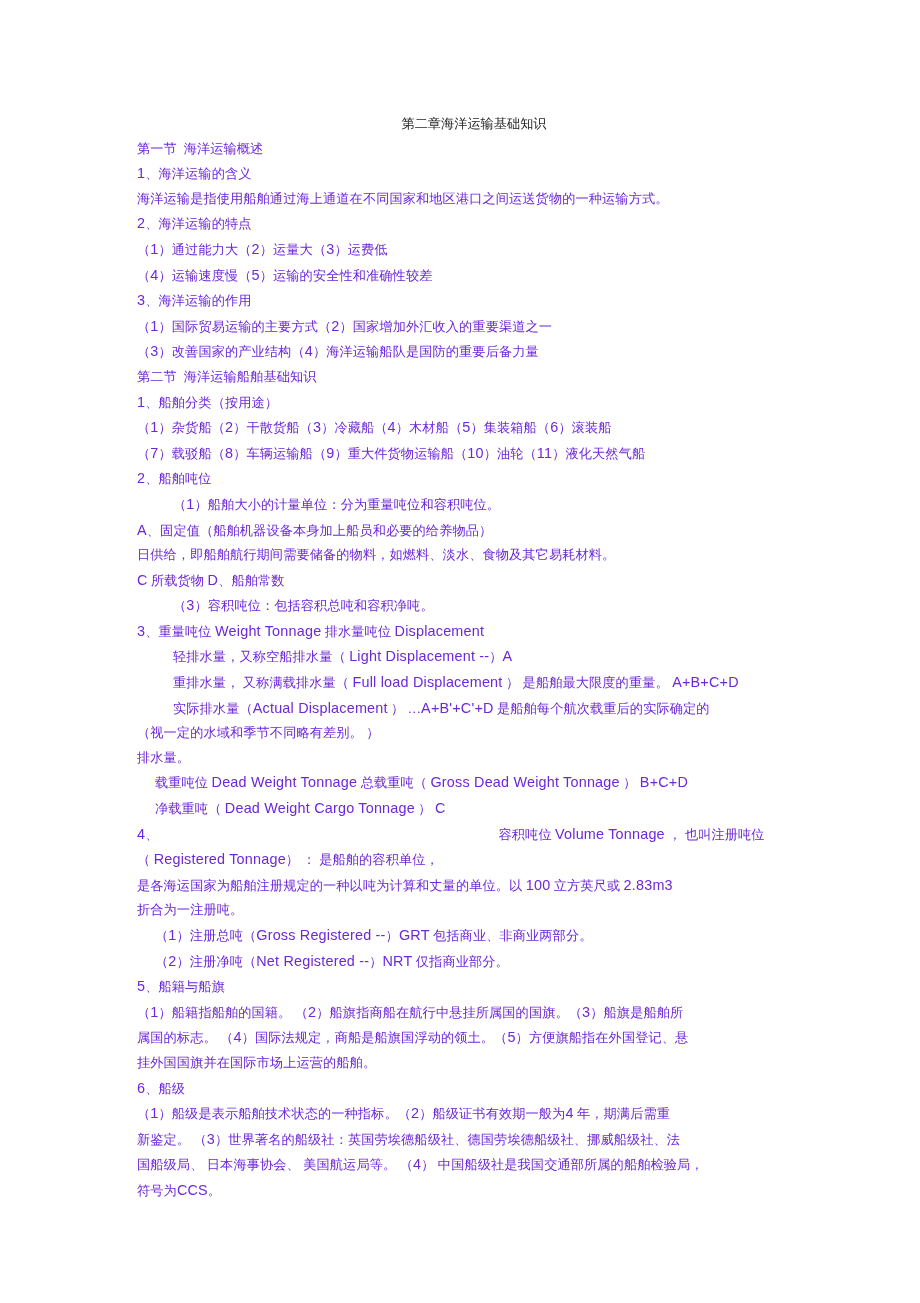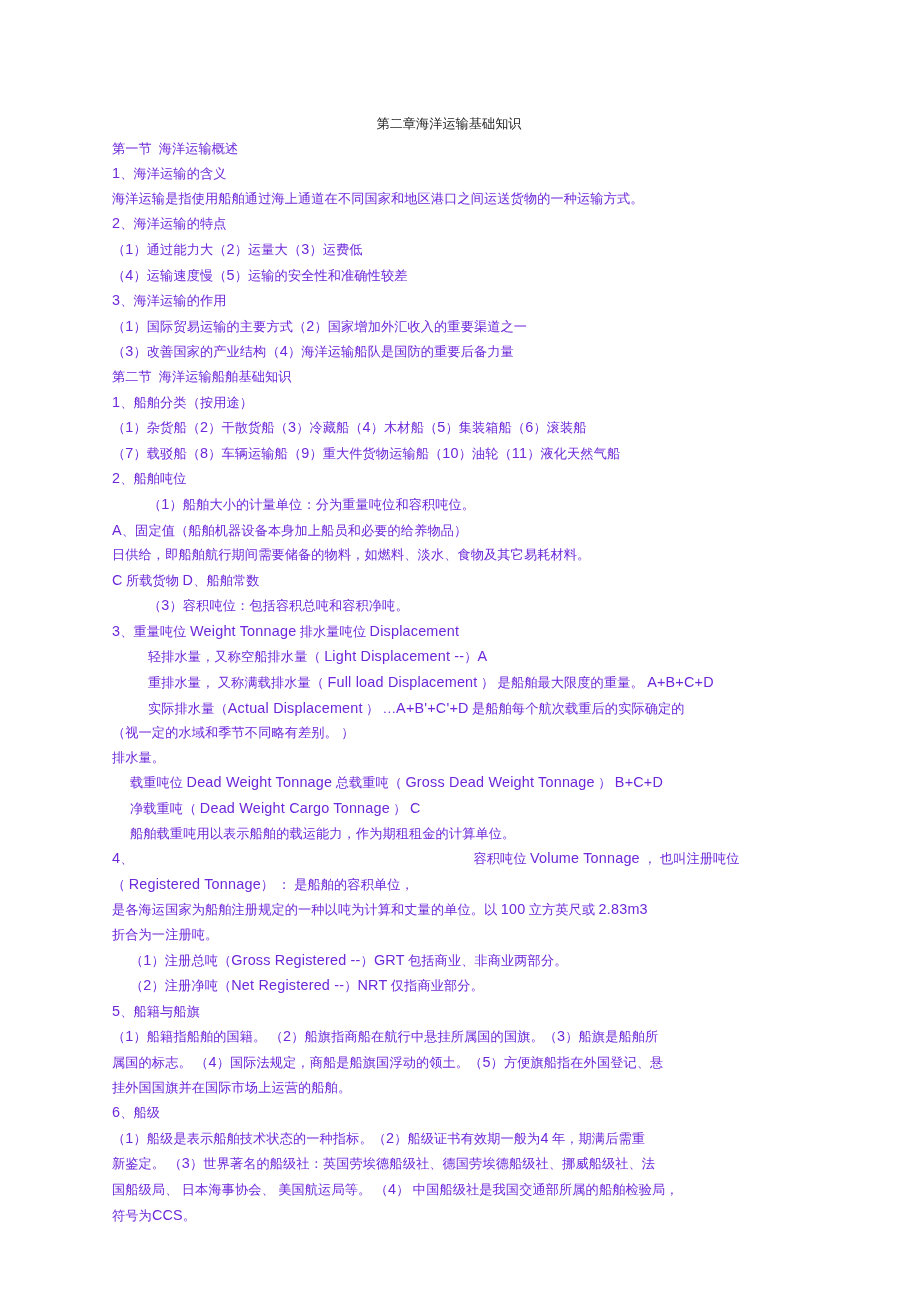--- a/index.html
+++ b/index.html
@@ -22,21 +22,21 @@
     position: absolute;
     left: 0;
     top: 0;
     width: 920px;
     height: 1303px;
     background: #ffffff;
   }
 
   .doc-body {
     position: absolute;
-    left: 112px;
+    left: 137px;
     top: 112px;
     width: 664px;
   }
 
   
   .ln {
     display: block;
     font-size: 13.2px;
     line-height: 24.6px;
     white-space: pre-wrap;
@@ -109,21 +109,20 @@
     <span class="ln"><span class="lat">C</span> 所载货物 <span class="lat">D</span>、船舶常数</span>
     <span class="ln ind-2">（<span class="lat">3</span>）容积吨位：包括容积总吨和容积净吨。</span>
     <span class="ln"><span class="lat">3</span>、重量吨位 <span class="lat">Weight Tonnage</span> 排水量吨位 <span class="lat">Displacement</span></span>
     <span class="ln ind-2">轻排水量，又称空船排水量（ <span class="lat">Light Displacement --</span>）<span class="lat">A</span></span>
     <span class="ln ind-2">重排水量， 又称满载排水量（ <span class="lat">Full load Displacement</span> ） 是船舶最大限度的重量。 <span class="lat">A+B+C+D</span></span>
     <span class="ln ind-2">实际排水量（<span class="lat">Actual Displacement</span> ） …<span class="lat">A+B'+C'+D</span> 是船舶每个航次载重后的实际确定的</span>
     <span class="ln">（视一定的水域和季节不同略有差别。 ）</span>
     <span class="ln">排水量。</span>
     <span class="ln ind-1">载重吨位 <span class="lat">Dead Weight Tonnage</span> 总载重吨（ <span class="lat">Gross Dead Weight Tonnage</span> ） <span class="lat">B+C+D</span></span>
     <span class="ln ind-1">净载重吨（ <span class="lat">Dead Weight Cargo Tonnage</span> ） <span class="lat">C</span></span>
-    <span class="ln ind-1">船舶载重吨用以表示船舶的载运能力，作为期租租金的计算单位。</span>
 
     <span class="ln gap-line"><span><span class="lat">4</span>、</span><span class="spacer"></span><span>容积吨位 <span class="lat">Volume Tonnage</span> ， 也叫注册吨位</span></span>
 
     <span class="ln">（ <span class="lat">Registered Tonnage</span>） ： 是船舶的容积单位，</span>
     <span class="ln">是各海运国家为船舶注册规定的一种以吨为计算和丈量的单位。以 <span class="lat">100</span> 立方英尺或 <span class="lat">2.83m3</span></span>
     <span class="ln">折合为一注册吨。</span>
     <span class="ln ind-1">（<span class="lat">1</span>）注册总吨（<span class="lat">Gross Registered --</span>）<span class="lat">GRT</span> 包括商业、非商业两部分。</span>
     <span class="ln ind-1">（<span class="lat">2</span>）注册净吨（<span class="lat">Net Registered --</span>）<span class="lat">NRT</span> 仅指商业部分。</span>
     <span class="ln"><span class="lat">5</span>、船籍与船旗</span>
     <span class="ln">（<span class="lat">1</span>）船籍指船舶的国籍。 （<span class="lat">2</span>）船旗指商船在航行中悬挂所属国的国旗。（<span class="lat">3</span>）船旗是船舶所</span>

